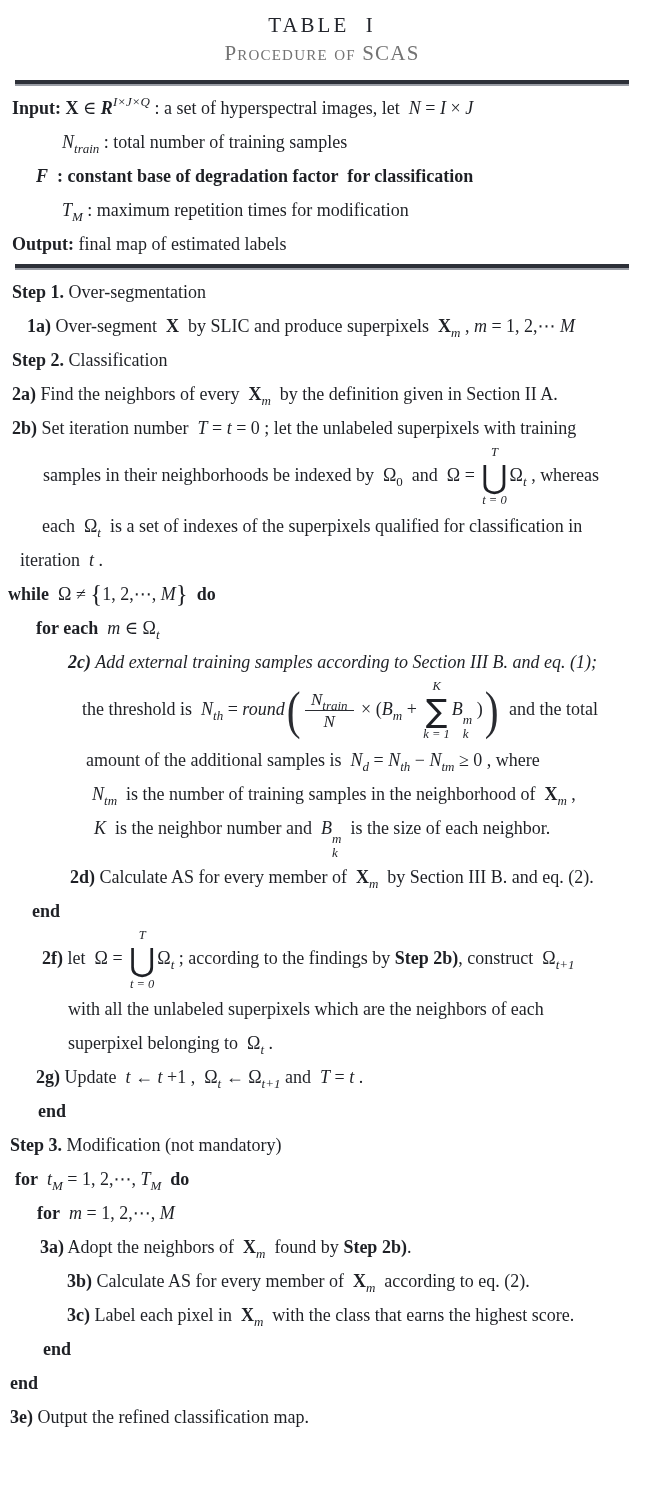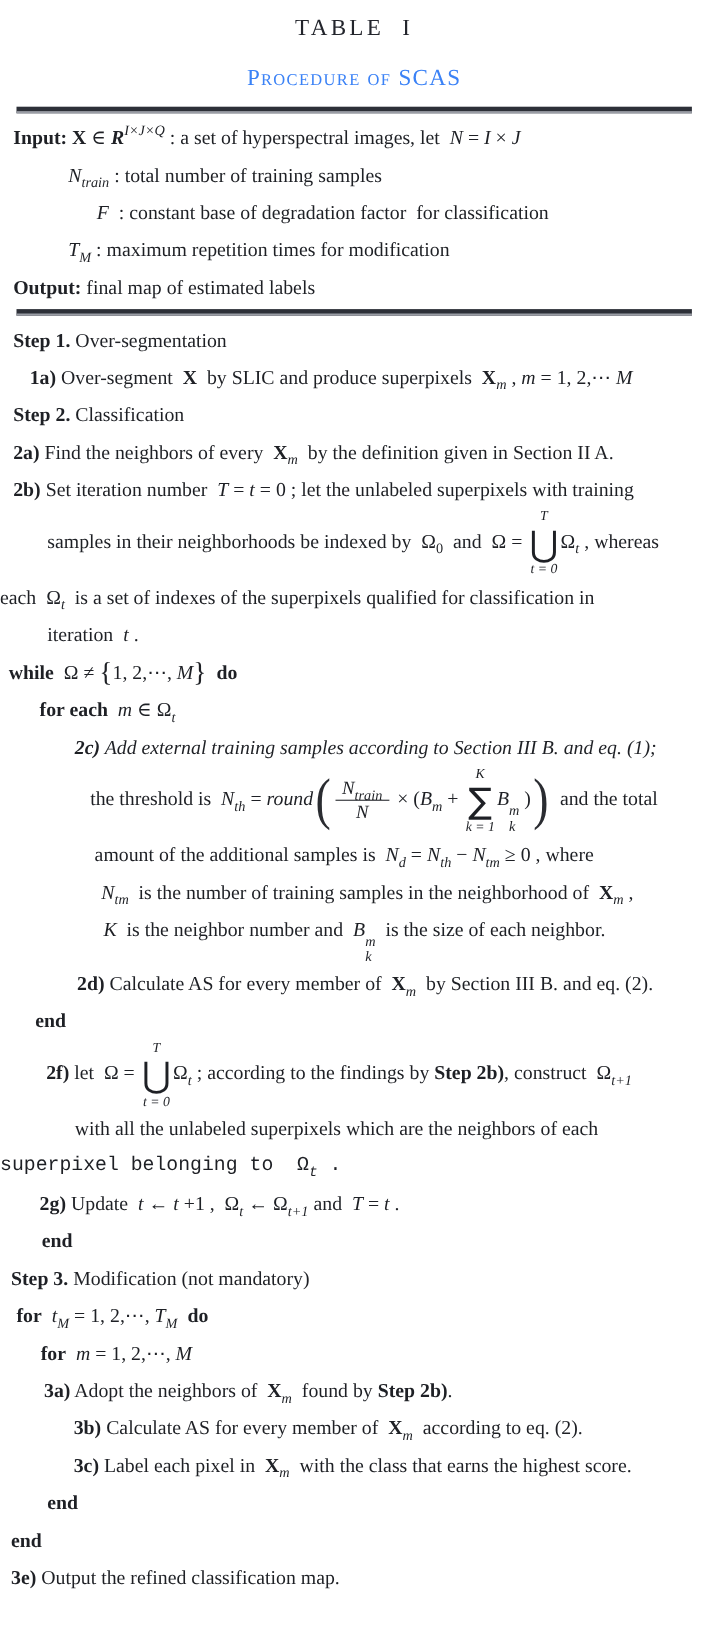--- a/index.html
+++ b/index.html
@@ -7,21 +7,21 @@
     position:relative;
     width:644px;height:1495px;
     box-sizing:border-box;
     overflow:hidden;
     background:#ffffff;
     font-family:"Liberation Serif","DejaVu Serif",serif;
     color:#1e2025;
   }
   .header{text-align:center;padding-top:13px;}
   .t1{font-size:21px;letter-spacing:3px;white-space:pre;color:#23252c;}
-  .t2{font-variant:small-caps;font-size:21px;letter-spacing:1.2px;margin-top:20px;color:#3b82f6;}
+  .t2{font-variant:small-caps;font-size:21px;letter-spacing:1.2px;margin-top:3px;color:#737373;}
   .rule{height:4px;background:#2d3038;border-bottom:2px solid #9a9da5;margin:0 15px;}
   .rule.top{margin-top:14px;}
   .rule.mid{margin-top:3px;}
   .block{font-size:18px;padding:5px 2px 0 0;}
   .line{line-height:34px;white-space:pre-wrap;}
   .b{font-weight:bold;}
   .i{font-style:italic;}
   .bi{font-weight:bold;font-style:italic;}
   .sub{font-size:13px;vertical-align:-5px;line-height:0;}
   .sup{font-size:13px;vertical-align:8px;line-height:0;}
@@ -40,46 +40,46 @@
 
 <div class="page">
   <div class="header">
     <div class="t1">TABLE  I</div>
     <div class="t2">Procedure of SCAS</div>
   </div>
   <div class="rule top"></div>
   <div class="block" id="input-block">
       <div class="line" style="padding-left: 12px;"><span class="seg b">Input: </span><span class="seg b">X</span><span class="seg"> ∈ </span><span class="seg bi">R</span><span class="seg i sup">I×J×Q</span><span class="seg"> : a set of hyperspectral images, let  </span><span class="seg i">N</span><span class="seg"> = </span><span class="seg i">I</span><span class="seg"> × </span><span class="seg i">J</span></div>
       <div class="line" style="padding-left: 62px;"><span class="seg i">N</span><span class="seg i sub">train</span><span class="seg"> : total number of training samples</span></div>
-      <div class="line" style="padding-left: 88px;"><span class="seg i">F</span><span class="seg">  : constant base of degradation factor  for classification</span></div>
+      <div class="line" style="padding-left: 36px; font-weight: bold;"><span class="seg i">F</span><span class="seg">  : constant base of degradation factor  for classification</span></div>
       <div class="line" style="padding-left: 62px;"><span class="seg i">T</span><span class="seg i sub">M</span><span class="seg"> : maximum repetition times for modification</span></div>
       <div class="line" style="padding-left: 12px;"><span class="seg b">Output:</span><span class="seg"> final map of estimated labels</span></div>
     </div>
   <div class="rule mid"></div>
   <div class="block" id="body-block">
       <div class="line" style="padding-left: 12px;"><span class="seg b">Step 1.</span><span class="seg"> Over-segmentation</span></div>
       <div class="line" style="padding-left: 27px;"><span class="seg b">1a)</span><span class="seg"> Over-segment  </span><span class="seg b">X</span><span class="seg">  by SLIC and produce superpixels  </span><span class="seg b">X</span><span class="seg i sub">m</span><span class="seg"> , </span><span class="seg i">m</span><span class="seg"> = 1, 2,⋯ </span><span class="seg i">M</span></div>
       <div class="line" style="padding-left: 12px;"><span class="seg b">Step 2.</span><span class="seg"> Classification</span></div>
       <div class="line" style="padding-left: 12px;"><span class="seg b">2a)</span><span class="seg"> Find the neighbors of every  </span><span class="seg b">X</span><span class="seg i sub">m</span><span class="seg">  by the definition given in Section II A.</span></div>
       <div class="line" style="padding-left: 12px;"><span class="seg b">2b)</span><span class="seg"> Set iteration number  </span><span class="seg i">T</span><span class="seg"> = </span><span class="seg i">t</span><span class="seg"> = 0 ; let the unlabeled superpixels with training</span></div>
       <div class="line" style="padding-left: 43px;"><span class="seg">samples in their neighborhoods be indexed by  </span><span class="seg">Ω</span><span class="seg sub">0</span><span class="seg">  and  </span><span class="seg">Ω = </span><span class="nary"><span class="lim">T</span><span class="op">⋃</span><span class="lim">t = 0</span></span><span class="seg">Ω</span><span class="seg i sub">t</span><span class="seg"> , whereas</span></div>
-      <div class="line" style=""><span class="seg">each  </span><span class="seg">Ω</span><span class="seg i sub">t</span><span class="seg">  is a set of indexes of the superpixels qualified for classification in</span></div>
-      <div class="line" style="padding-left: 43px;"><span class="seg">iteration  </span><span class="seg i">t</span><span class="seg"> .</span></div>
+      <div class="line" style="padding-left: 42px;"><span class="seg">each  </span><span class="seg">Ω</span><span class="seg i sub">t</span><span class="seg">  is a set of indexes of the superpixels qualified for classification in</span></div>
+      <div class="line" style="padding-left: 20px;"><span class="seg">iteration  </span><span class="seg i">t</span><span class="seg"> .</span></div>
       <div class="line" style="padding-left: 8px;"><span class="seg b">while</span><span class="seg">  Ω ≠ </span><span class="seg brace">{</span><span class="seg">1, 2,⋯, </span><span class="seg i">M</span><span class="seg brace">}</span><span class="seg">  </span><span class="seg b">do</span></div>
       <div class="line" style="padding-left: 36px;"><span class="seg b">for each</span><span class="seg">  </span><span class="seg i">m</span><span class="seg"> ∈ </span><span class="seg">Ω</span><span class="seg i sub">t</span></div>
       <div class="line" style="padding-left: 68px; font-style: italic;"><span class="seg b">2c)</span><span class="seg"> Add external training samples according to Section III B. and eq. (1);</span></div>
       <div class="line" style="padding-left: 82px;"><span class="seg">the threshold is  </span><span class="seg i">N</span><span class="seg i sub">th</span><span class="seg"> = </span><span class="seg i">round</span><span class="bp">(</span><span class="frac"><span class="num"><span class="seg i">N</span><span class="seg i sub">train</span></span><span class="den"><span class="seg i">N</span></span></span><span class="seg"> × (</span><span class="seg i">B</span><span class="seg i sub">m</span><span class="seg"> + </span><span class="nary"><span class="lim">K</span><span class="op">∑</span><span class="lim">k = 1</span></span><span class="seg i">B</span><span class="ss"><span class="ssup">m</span><span class="ssub">k</span></span><span class="seg"> )</span><span class="bp">)</span><span class="seg">  and the total</span></div>
       <div class="line" style="padding-left: 86px;"><span class="seg">amount of the additional samples is  </span><span class="seg i">N</span><span class="seg i sub">d</span><span class="seg"> = </span><span class="seg i">N</span><span class="seg i sub">th</span><span class="seg"> − </span><span class="seg i">N</span><span class="seg i sub">tm</span><span class="seg"> ≥ 0 , where</span></div>
       <div class="line" style="padding-left: 92px;"><span class="seg i">N</span><span class="seg i sub">tm</span><span class="seg">  is the number of training samples in the neighborhood of  </span><span class="seg b">X</span><span class="seg i sub">m</span><span class="seg"> ,</span></div>
       <div class="line" style="padding-left: 94px;"><span class="seg i">K</span><span class="seg">  is the neighbor number and  </span><span class="seg i">B</span><span class="ss"><span class="ssup">m</span><span class="ssub">k</span></span><span class="seg">  is the size of each neighbor.</span></div>
       <div class="line" style="padding-left: 70px;"><span class="seg b">2d)</span><span class="seg"> Calculate AS for every member of  </span><span class="seg b">X</span><span class="seg i sub">m</span><span class="seg">  by Section III B. and eq. (2).</span></div>
       <div class="line" style="padding-left: 32px;"><span class="seg b">end</span></div>
       <div class="line" style="padding-left: 42px;"><span class="seg b">2f)</span><span class="seg"> let  </span><span class="seg">Ω = </span><span class="nary"><span class="lim">T</span><span class="op">⋃</span><span class="lim">t = 0</span></span><span class="seg">Ω</span><span class="seg i sub">t</span><span class="seg"> ; according to the findings by </span><span class="seg b">Step 2b)</span><span class="seg">, construct  </span><span class="seg">Ω</span><span class="seg i sub">t+1</span></div>
       <div class="line" style="padding-left: 68px;"><span class="seg">with all the unlabeled superpixels which are the neighbors of each</span></div>
-      <div class="line" style=" font-family: Liberation Mono, monospace;"><span class="seg">superpixel belonging to  </span><span class="seg">Ω</span><span class="seg i sub">t</span><span class="seg"> .</span></div>
+      <div class="line" style="padding-left: 68px;"><span class="seg">superpixel belonging to  </span><span class="seg">Ω</span><span class="seg i sub">t</span><span class="seg"> .</span></div>
       <div class="line" style="padding-left: 36px;"><span class="seg b">2g)</span><span class="seg"> Update  </span><span class="seg i">t</span><span class="seg"> ← </span><span class="seg i">t</span><span class="seg"> +1 ,  </span><span class="seg">Ω</span><span class="seg i sub">t</span><span class="seg"> ← </span><span class="seg">Ω</span><span class="seg i sub">t+1</span><span class="seg"> and  </span><span class="seg i">T</span><span class="seg"> = </span><span class="seg i">t</span><span class="seg"> .</span></div>
       <div class="line" style="padding-left: 38px;"><span class="seg b">end</span></div>
       <div class="line" style="padding-left: 10px;"><span class="seg b">Step 3.</span><span class="seg"> Modification (not mandatory)</span></div>
       <div class="line" style="padding-left: 15px;"><span class="seg b">for</span><span class="seg">  </span><span class="seg i">t</span><span class="seg i sub">M</span><span class="seg"> = 1, 2,⋯, </span><span class="seg i">T</span><span class="seg i sub">M</span><span class="seg">  </span><span class="seg b">do</span></div>
       <div class="line" style="padding-left: 37px;"><span class="seg b">for</span><span class="seg">  </span><span class="seg i">m</span><span class="seg"> = 1, 2,⋯, </span><span class="seg i">M</span></div>
       <div class="line" style="padding-left: 40px;"><span class="seg b">3a)</span><span class="seg"> Adopt the neighbors of  </span><span class="seg b">X</span><span class="seg i sub">m</span><span class="seg">  found by </span><span class="seg b">Step 2b)</span><span class="seg">.</span></div>
       <div class="line" style="padding-left: 67px;"><span class="seg b">3b)</span><span class="seg"> Calculate AS for every member of  </span><span class="seg b">X</span><span class="seg i sub">m</span><span class="seg">  according to eq. (2).</span></div>
       <div class="line" style="padding-left: 67px;"><span class="seg b">3c)</span><span class="seg"> Label each pixel in  </span><span class="seg b">X</span><span class="seg i sub">m</span><span class="seg">  with the class that earns the highest score.</span></div>
       <div class="line" style="padding-left: 43px;"><span class="seg b">end</span></div>
       <div class="line" style="padding-left: 10px;"><span class="seg b">end</span></div>

